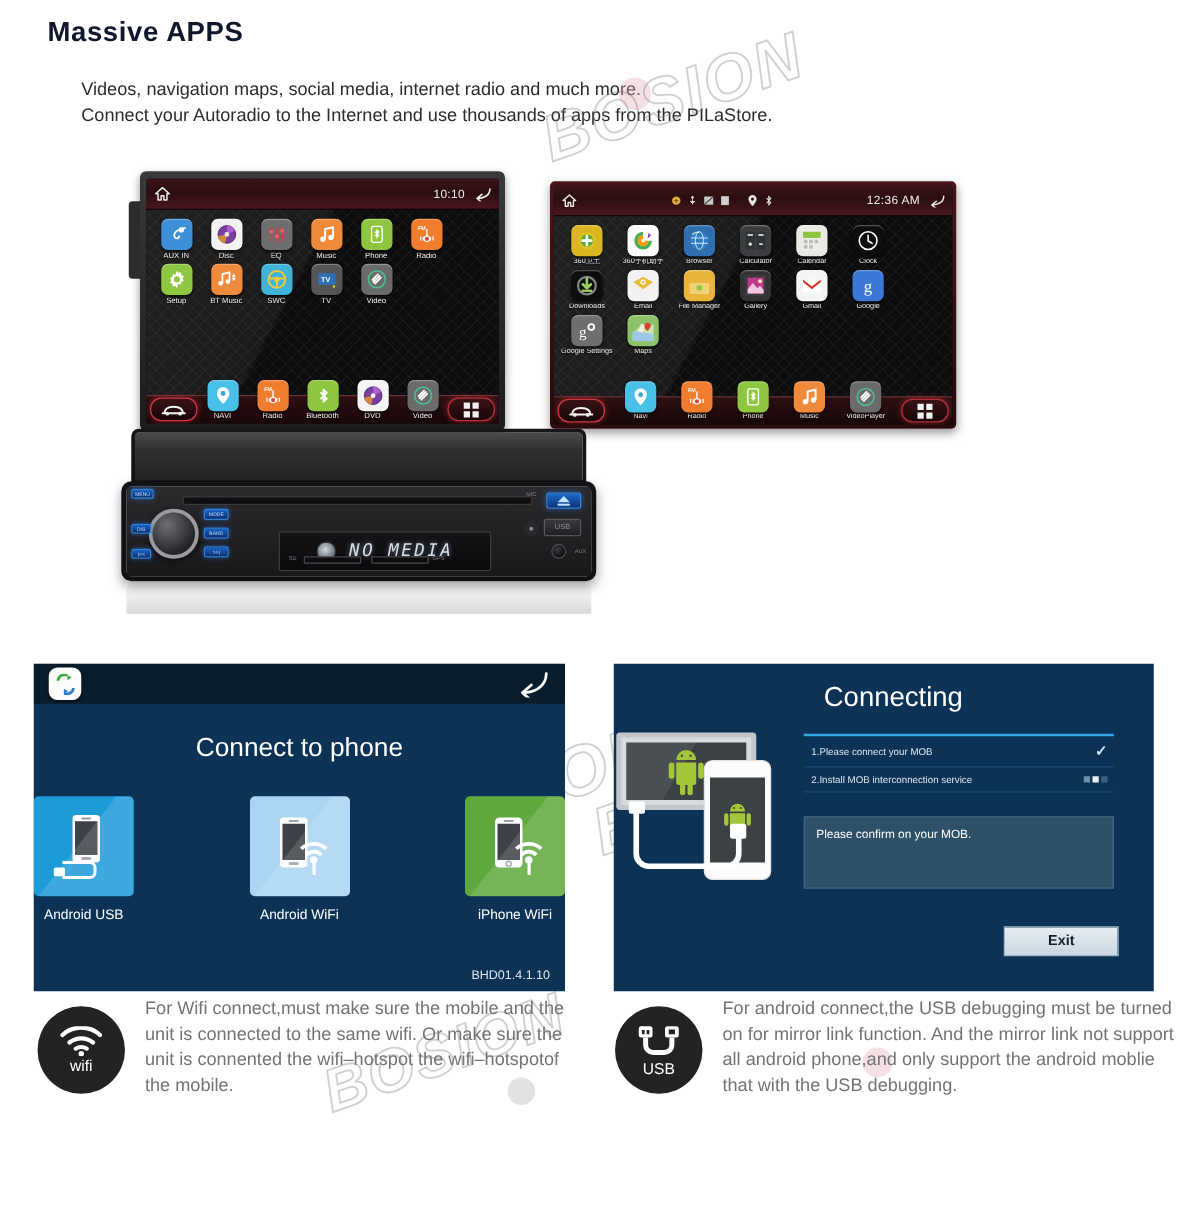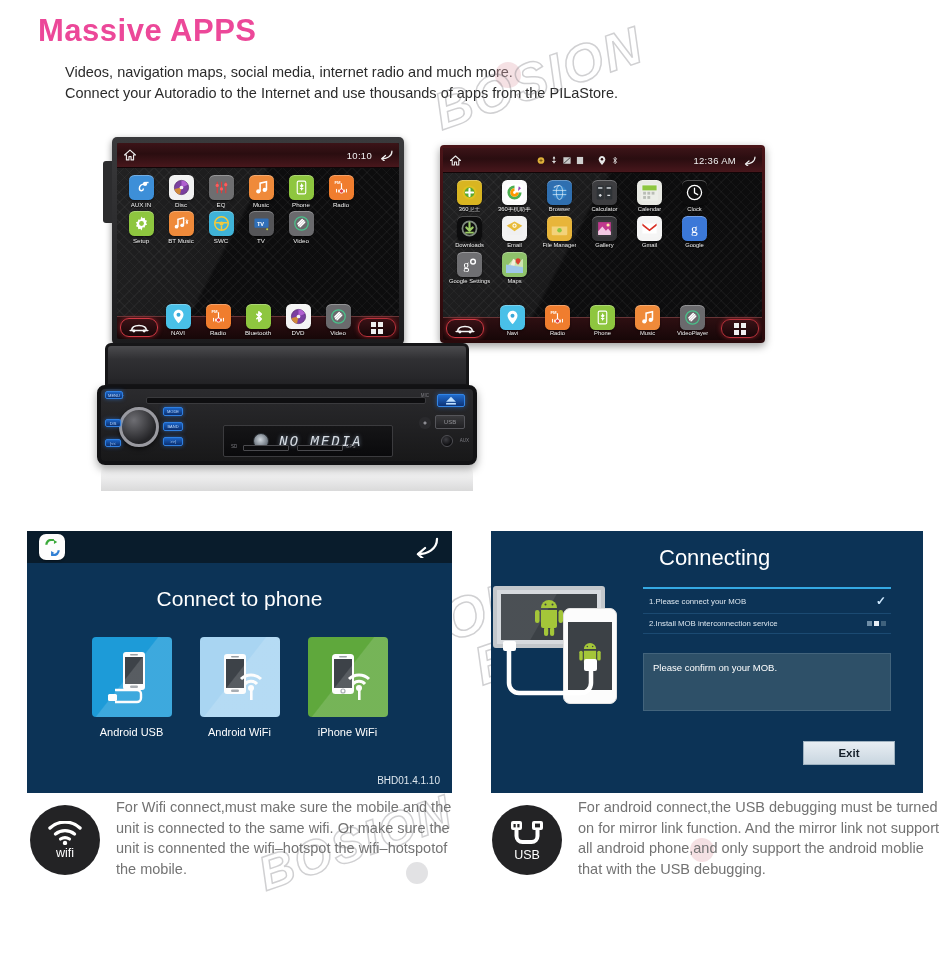--- a/index.html
+++ b/index.html
@@ -7,21 +7,21 @@
     width: 950px; height: 970px;
     background: #ffffff;
     font-family: "Liberation Sans", sans-serif;
     overflow: hidden;
     position: relative;
   }
 
   
   #page-title {
     position: absolute; left: 38px; top: 13px;
-    font-size: 31px; font-weight: bold; color: #ec4899;
+    font-size: 22px; font-weight: bold; color: #0f172a;
     letter-spacing: 0.5px;
   }
   #intro-block {
     position: absolute; left: 65px; top: 62px;
     font-size: 14.5px; color: #2b2b2b; line-height: 21px;
   }
   #intro-block div { white-space: nowrap; }
 
   
   .wm {
@@ -264,21 +264,21 @@
     background:#fdfdfd; border-radius:7px;
     display:flex;align-items:center;justify-content:center;
     box-shadow:0 1px 2px rgba(0,0,0,.4);
   }
   #connect-back { position:absolute; right:12px; top:5px; }
   #connect-title {
     text-align:center; color:#ffffff; font-size:21px;
     margin-top: 24px; font-weight: normal;
   }
   #connect-options {
-    display:flex; justify-content:center; gap:28px; margin-top: 26px;
+    display:flex; justify-content:space-between; gap:28px; margin-top: 26px;
   }
   .conn-opt { display:flex; flex-direction:column; align-items:center; }
   .conn-tile {
     width:80px;height:80px;border-radius:4px; position:relative; overflow:hidden;
     display:flex;align-items:center;justify-content:center;
   }
   .conn-tile .shade {
     position:absolute; inset:0;
     background: linear-gradient(128deg, rgba(255,255,255,0) 46%, rgba(255,255,255,.14) 47%);
   }

